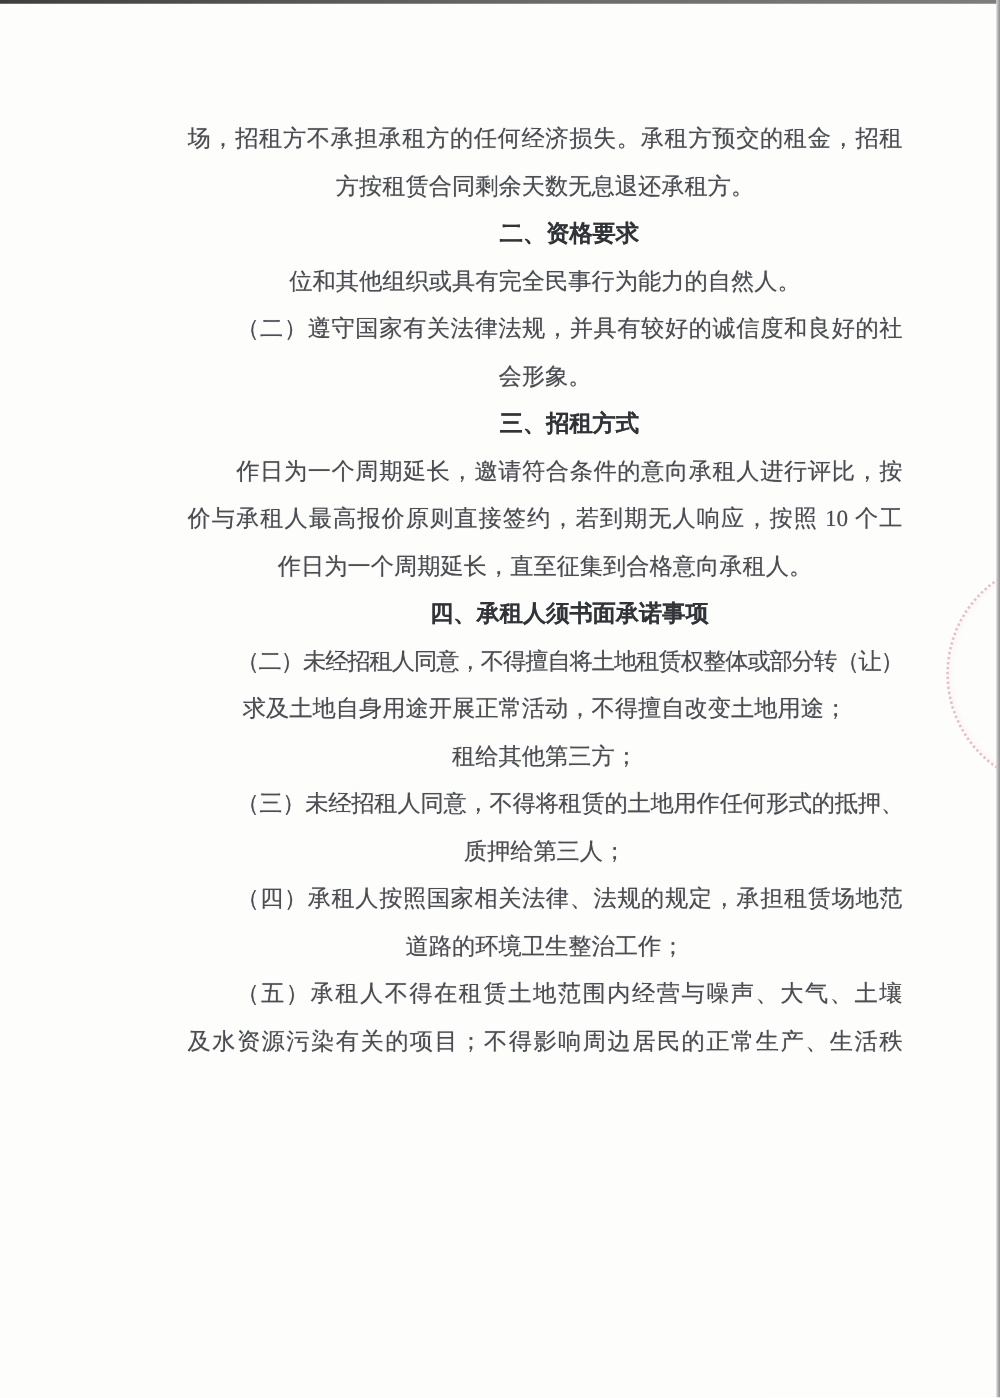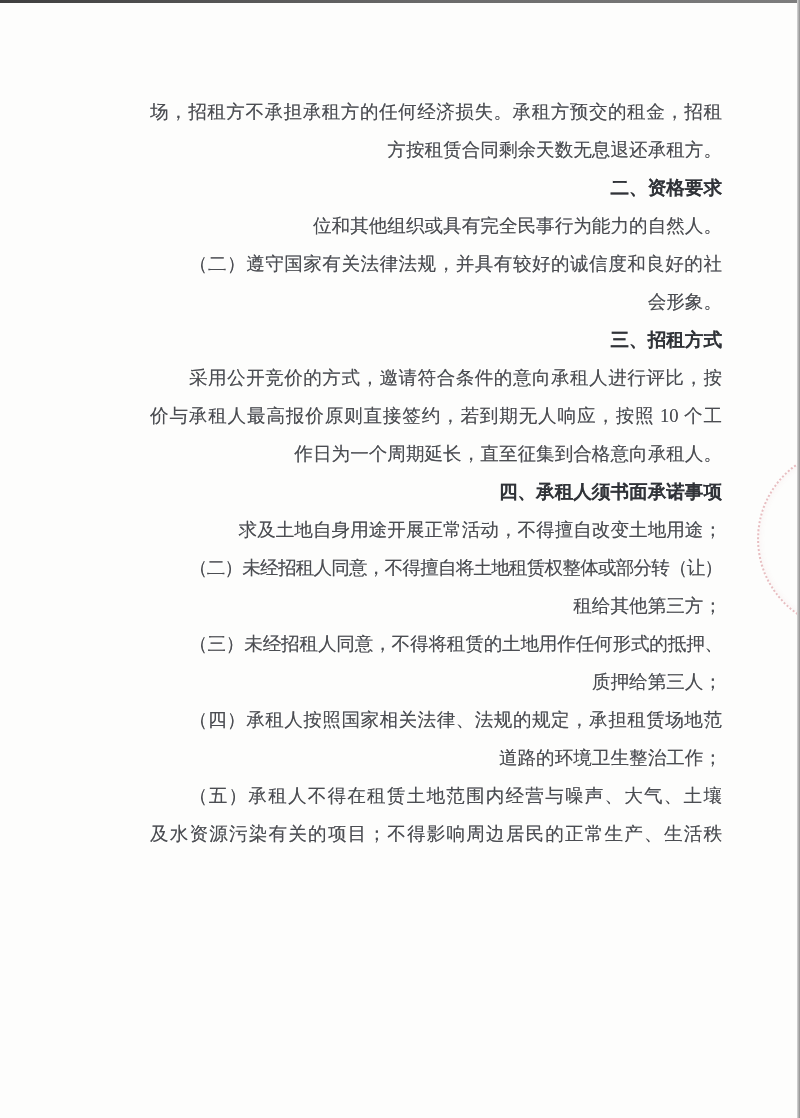--- a/index.html
+++ b/index.html
@@ -34,44 +34,44 @@
     box-shadow:inset 0 0 6px rgba(197,87,97,0.08);
   }
   
   .doc{
     position:absolute;left:118px;top:93px;width:572px;
     color:var(--text);
     font-size:18.6px;line-height:38px;
     text-shadow:0 0 0.6px rgba(75,77,82,0.55);
     margin-left:32px;
   }
-  .line{height:38px;overflow:hidden;text-align:right;}
+  .line{height:38px;overflow:hidden;text-align:center;}
   .line.justify{text-align:justify;text-align-last:justify;}
   .line.indent{padding-left:39px;}
   .line.tight{letter-spacing:-1.2px;}
   .line.heading{font-weight:bold;color:var(--heading);text-shadow:0 0 0.5px rgba(48,51,56,0.6);}
 </style>
 </head>
 <body>
 
 <div class="page">
   <div class="doc">
       <div class="line justify">场，招租方不承担承租方的任何经济损失。承租方预交的租金，招租</div>
       <div class="line">方按租赁合同剩余天数无息退还承租方。</div>
       <div class="line heading indent">二、资格要求</div>
       <div class="line">位和其他组织或具有完全民事行为能力的自然人。</div>
       <div class="line indent justify">（二）遵守国家有关法律法规，并具有较好的诚信度和良好的社</div>
       <div class="line">会形象。</div>
       <div class="line heading indent">三、招租方式</div>
-      <div class="line indent justify">采用公开竞价的方式，邀请符合条件的意向承租人进行评比，按</div>
+      <div class="line indent justify">作日为一个周期延长，邀请符合条件的意向承租人进行评比，按</div>
       <div class="line justify">价与承租人最高报价原则直接签约，若到期无人响应，按照 10 个工</div>
       <div class="line">作日为一个周期延长，直至征集到合格意向承租人。</div>
       <div class="line heading indent">四、承租人须书面承诺事项</div>
+      <div class="line indent justify tight">（二）未经招租人同意，不得擅自将土地租赁权整体或部分转（让）</div>
       <div class="line">求及土地自身用途开展正常活动，不得擅自改变土地用途；</div>
-      <div class="line indent justify tight">（二）未经招租人同意，不得擅自将土地租赁权整体或部分转（让）</div>
       <div class="line">租给其他第三方；</div>
       <div class="line indent justify tight">（三）未经招租人同意，不得将租赁的土地用作任何形式的抵押、</div>
       <div class="line">质押给第三人；</div>
       <div class="line indent justify">（四）承租人按照国家相关法律、法规的规定，承担租赁场地范</div>
       <div class="line">道路的环境卫生整治工作；</div>
       <div class="line indent justify">（五）承租人不得在租赁土地范围内经营与噪声、大气、土壤</div>
       <div class="line justify">及水资源污染有关的项目；不得影响周边居民的正常生产、生活秩</div>
     </div>
   <div class="stamp-arc"></div>
   <div class="edge-top"></div>

